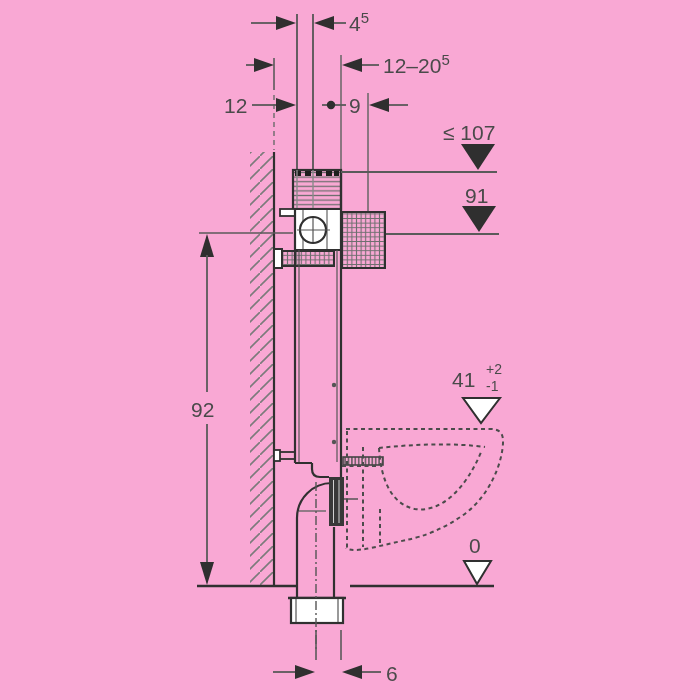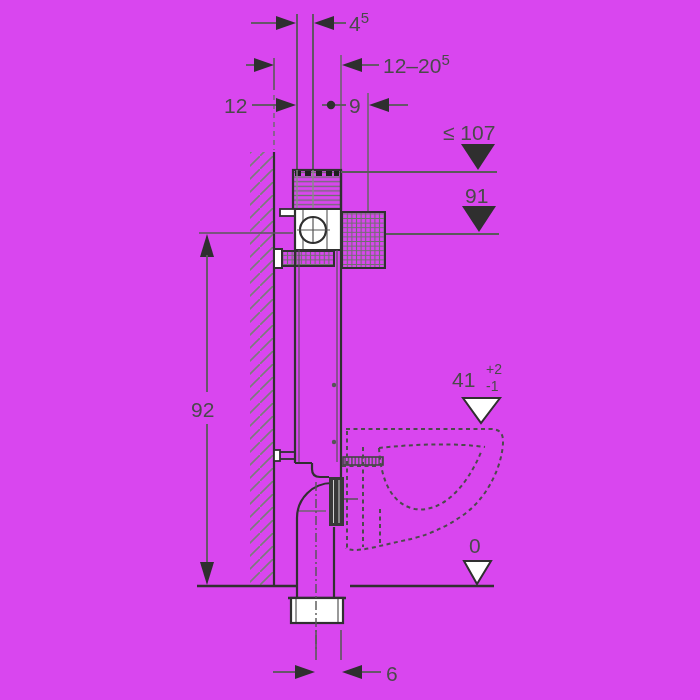--- a/index.html
+++ b/index.html
@@ -1,16 +1,16 @@
 <!DOCTYPE html>
 <html><head>
 <meta charset="utf-8">
 <style>
   html,body{margin:0;padding:0;background:#ffffff;}
-  .stage{position:relative;width:700px;height:700px;background:#d946ef;overflow:hidden;
+  .stage{position:relative;width:700px;height:700px;background:#f9a8d4;overflow:hidden;
          font-family:"Liberation Sans",sans-serif;}
   svg{display:block;}
   text{fill:#4a4a4a;font-family:"Liberation Sans",sans-serif;}
   .dimtxt{font-size:21px;}
   .suptxt{font-size:15px;}
   .toltxt{font-size:14px;}
 </style>
 </head>
 <body>
 

